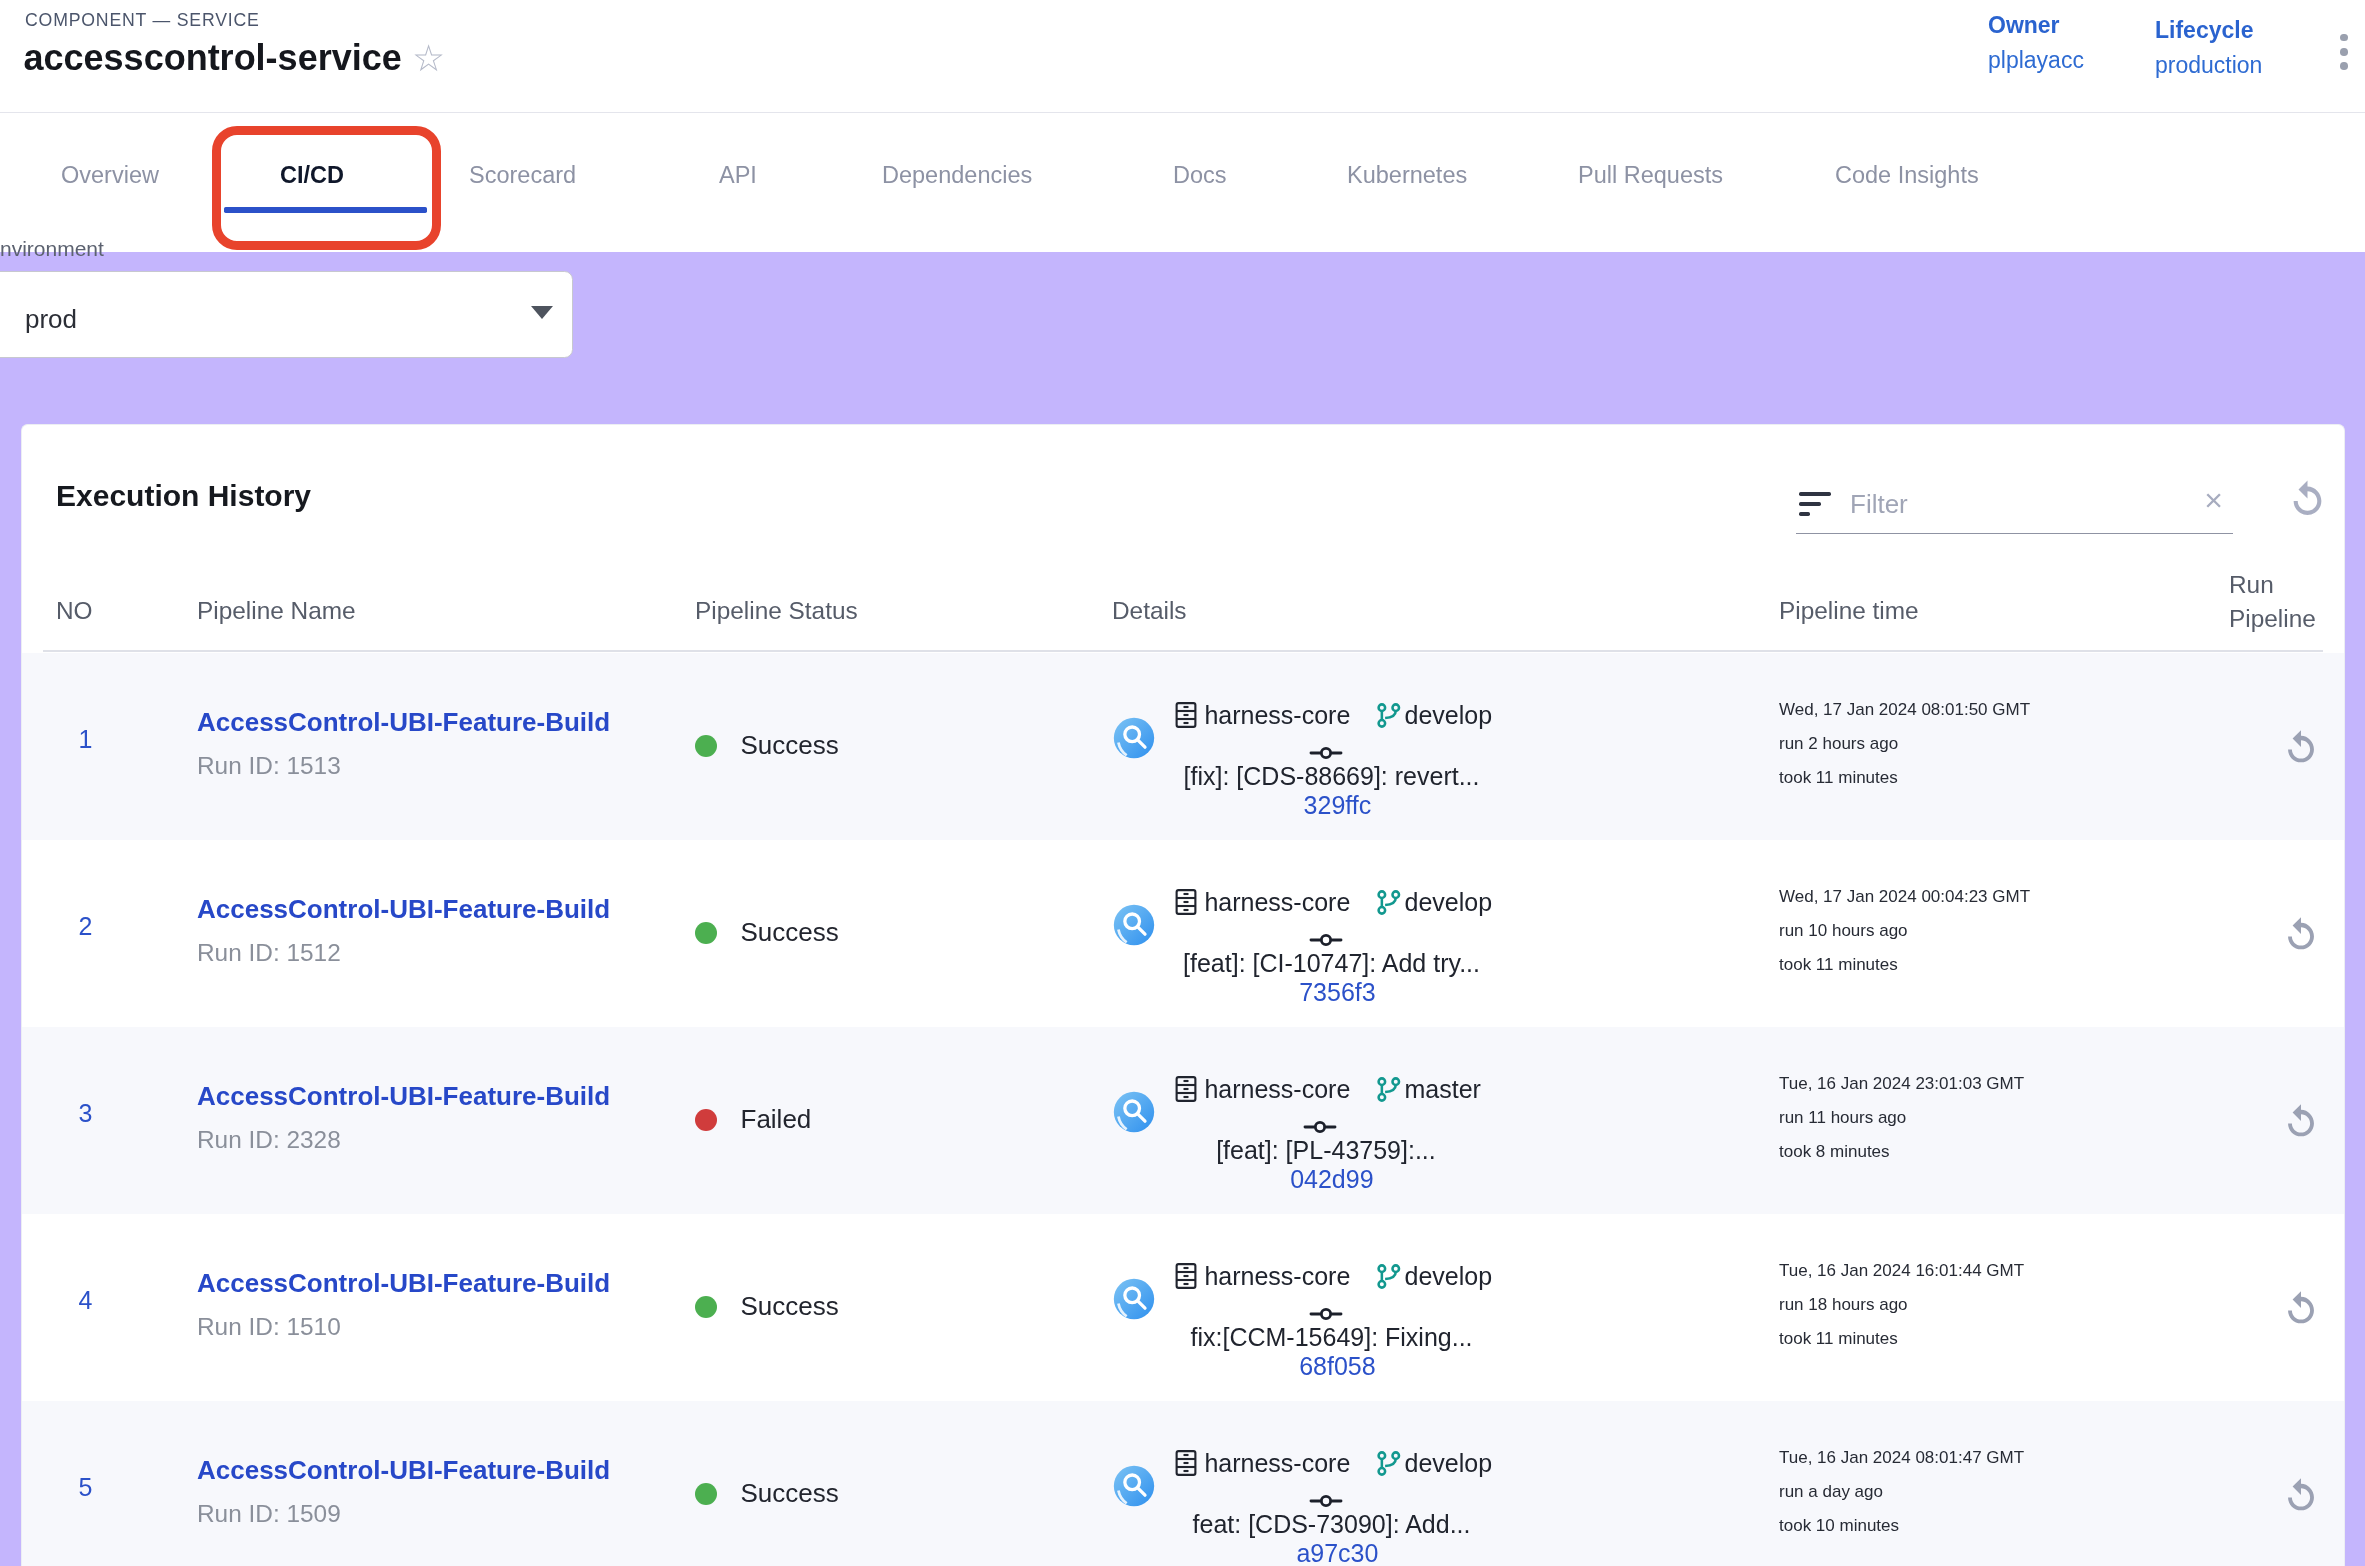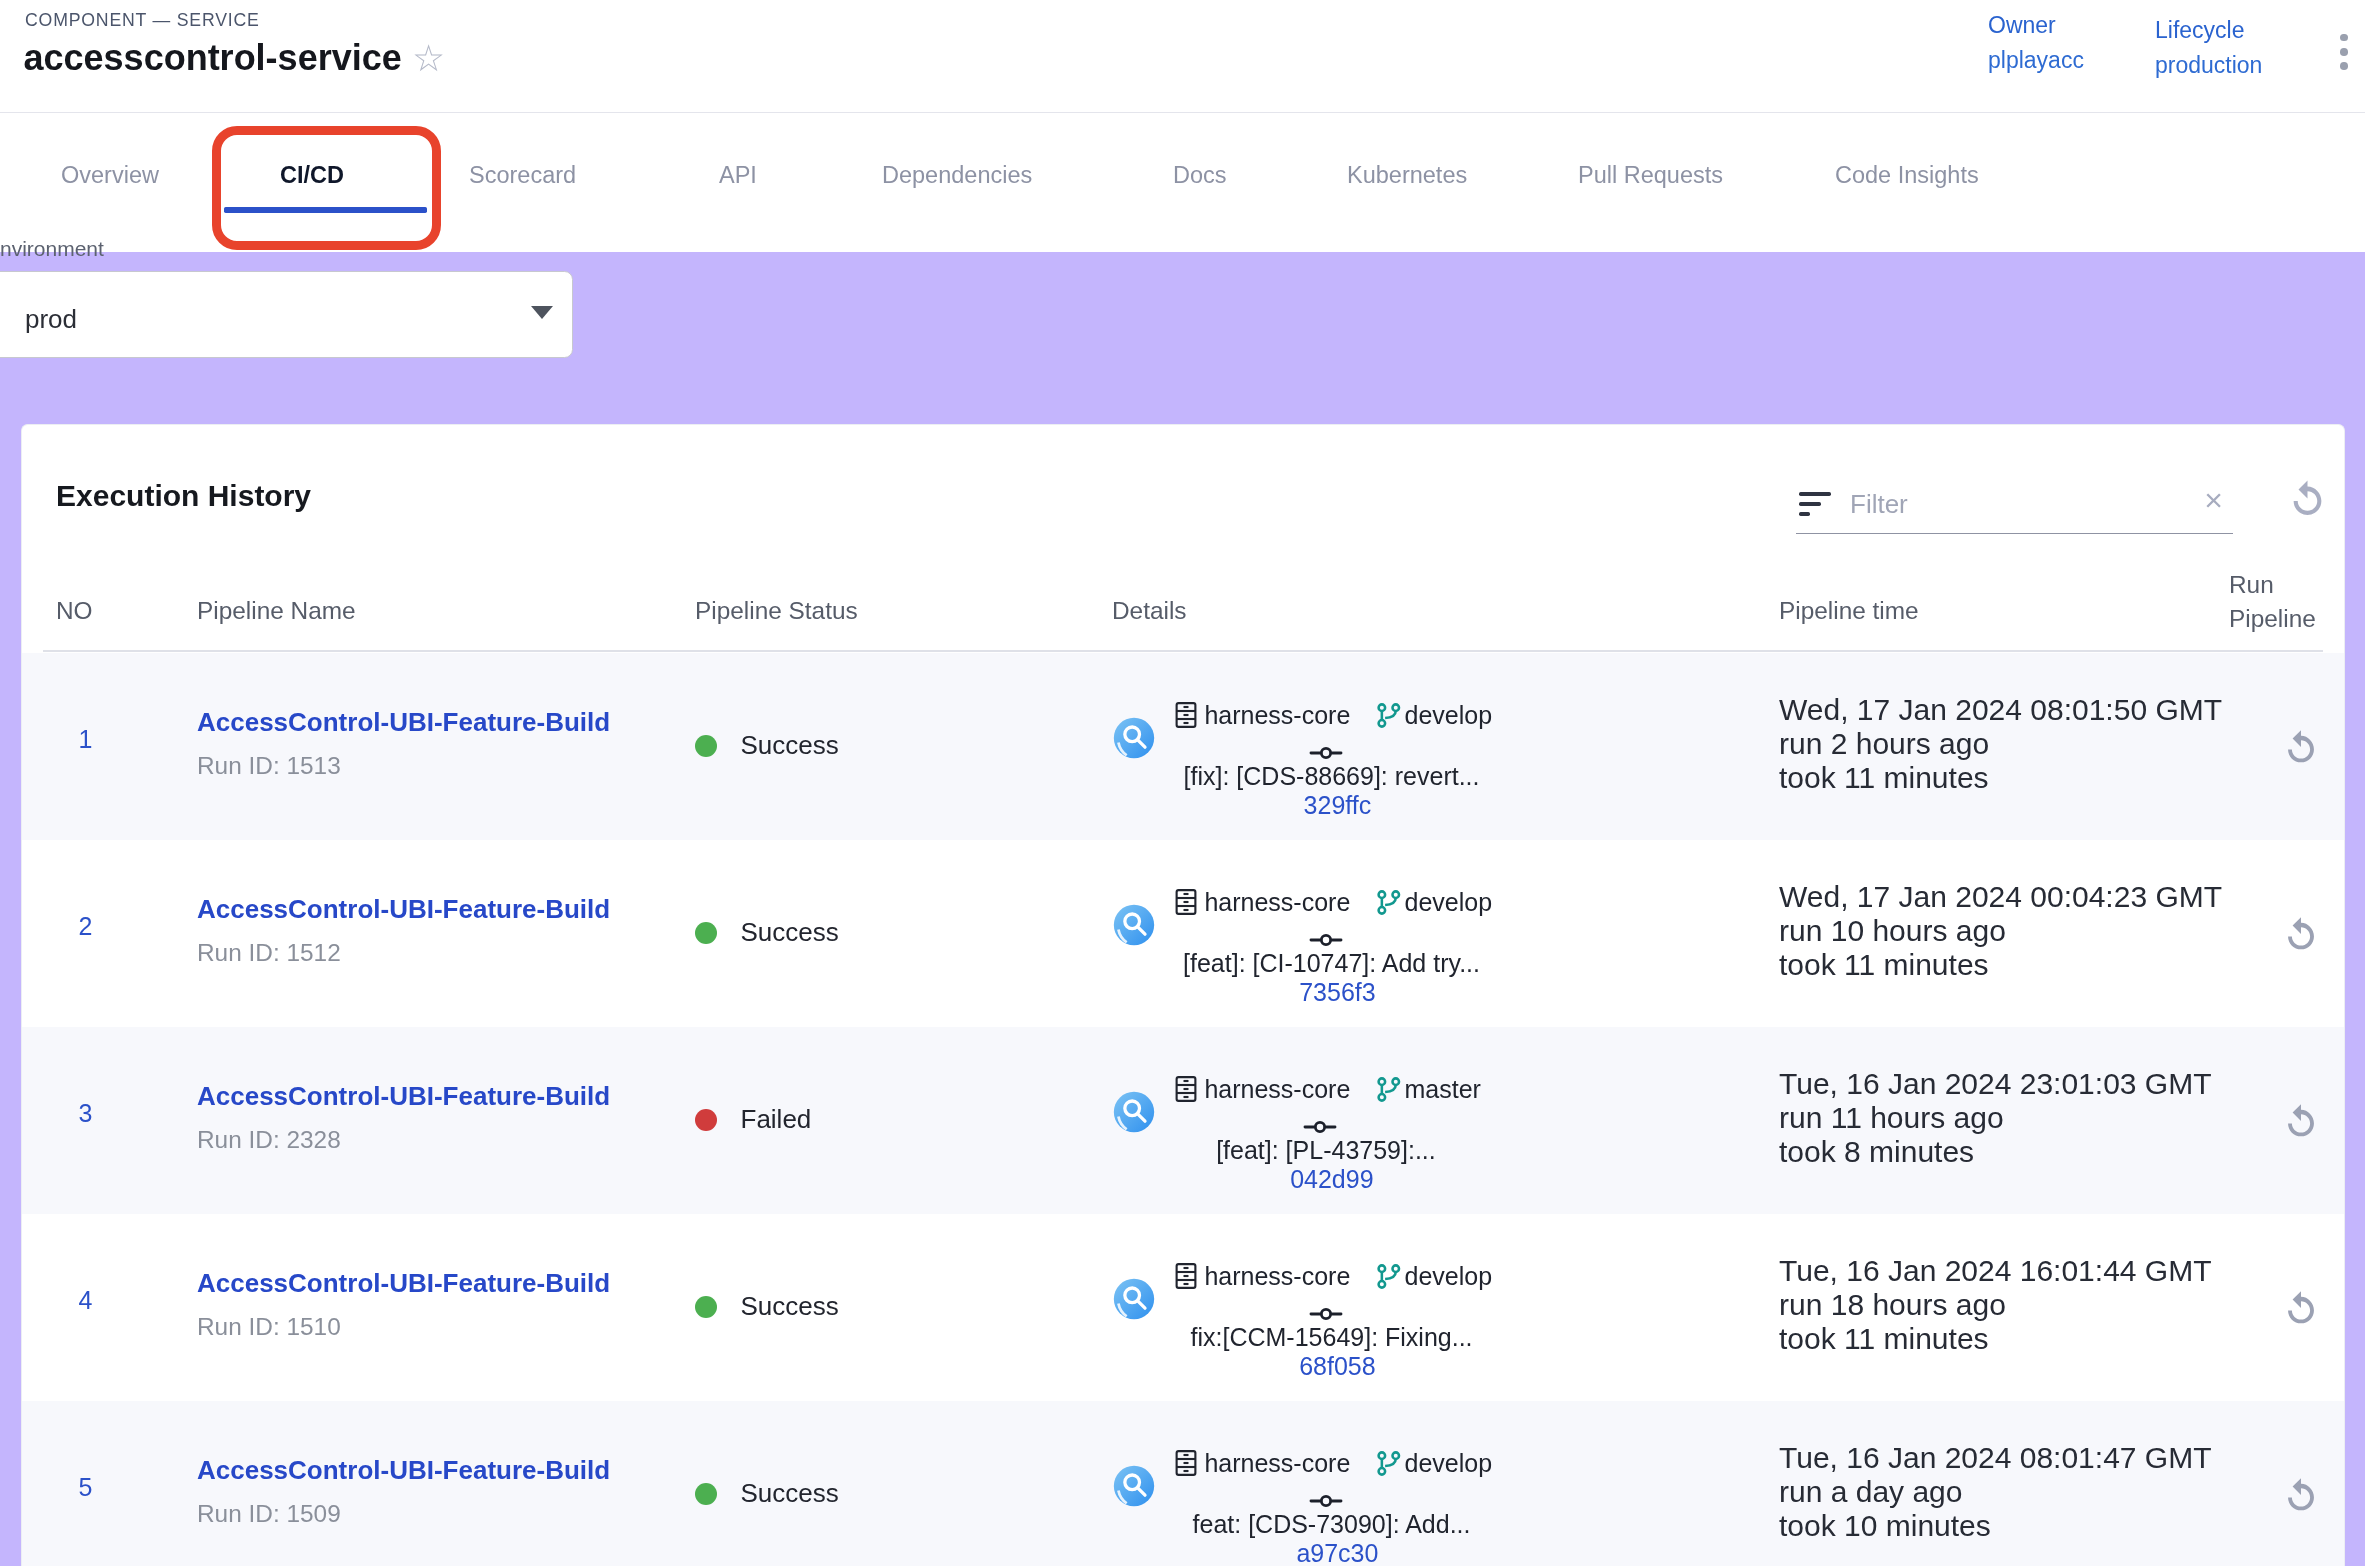--- a/index.html
+++ b/index.html
@@ -12,21 +12,21 @@
   
   .header { position:absolute; top:0; left:0; width:2366px; height:113px;
     background:#fff; border-bottom:1.7px solid #e4e5ec; }
   .kicker { position:absolute; top:10px; left:25px; font-size:17.7px; letter-spacing:0.8px;
     color:#4b556b; font-weight:500; }
   .page-title { position:absolute; top:37px; left:23.5px; font-size:36px; font-weight:700; color:#15171d; }
   .star { position:absolute; top:40px; left:412px; font-size:37px; color:#b5bac9; line-height:1; }
   .meta-block { position:absolute; top:11.8px; font-size:23px; }
   .meta-owner { left:1988px; }
   .meta-lifecycle { left:2155px; top:17px; }
-  .meta-label { display:block; font-weight:400; color:#2a63cf; margin-bottom:8.4px; }
+  .meta-label { display:block; font-weight:700; color:#2a63cf; margin-bottom:8.4px; }
   .meta-value { display:block; color:#2e6bd2; }
   .kebab { position:absolute; top:27px; left:2327px; width:34px; height:59px; cursor:pointer; }
   .kebab i { display:block; width:7.6px; height:7.6px; border-radius:50%; background:#9aa0ae; margin:6.7px auto; }
 
   
   .tabbar { position:absolute; top:113px; left:0; width:2366px; height:140px; background:#fff; }
   .tab { position:absolute; top:49px; font-size:23.5px; color:#8d92a4; font-weight:500; white-space:nowrap; cursor:pointer; }
   .tab.active { color:#0f172a; font-weight:700; }
   .tab-underline { position:absolute; left:224px; top:94px; width:203px; height:5.9px;
     background:#2b51c9; border-radius:1.7px; }
@@ -80,21 +80,21 @@
   .status-label { font-size:26px; color:#22252e; margin-left:23.5px; }
   .col-details { position:absolute; left:1090px; top:42px; display:flex; align-items:center; }
   .build-icon { width:44px; height:44px; flex:0 0 auto; }
   .detail-lines { margin-left:15px; }
   .dline { display:flex; align-items:center; height:40px; font-size:25px; color:#20242e; }
   .dline + .dline { margin-top:5px;flex-direction:column; }
   .repo-icon { width:30px; height:30px; margin-right:3.4px; }
   .branch-icon { width:29px; height:29px; margin-left:23.5px; margin-right:1.7px; }
   .commit-icon { width:34px; height:22px; margin-right:11.8px; }
   .hash-link { color:#2b51c9; margin-left:11.8px; cursor:pointer; text-decoration:none; }
-  .col-time { position:absolute; left:1757px; top:40px; font-size:30px; color:#272b35; line-height:34px; }
+  .col-time { position:absolute; left:1757px; top:40px; font-size:17px; color:#272b35; line-height:34px; }
   .col-run { position:absolute; left:2258px; top:74px; width:50px; height:42px; cursor:pointer; }
 </style>
 </head>
 <body>
 
 <svg width="0" height="0" style="position:absolute" aria-hidden="true">
   <defs>
     <linearGradient id="hbgrad" x1="0" y1="0" x2="1" y2="1">
       <stop offset="0" stop-color="#7cc3f4"></stop>
       <stop offset="1" stop-color="#2f90ee"></stop>

